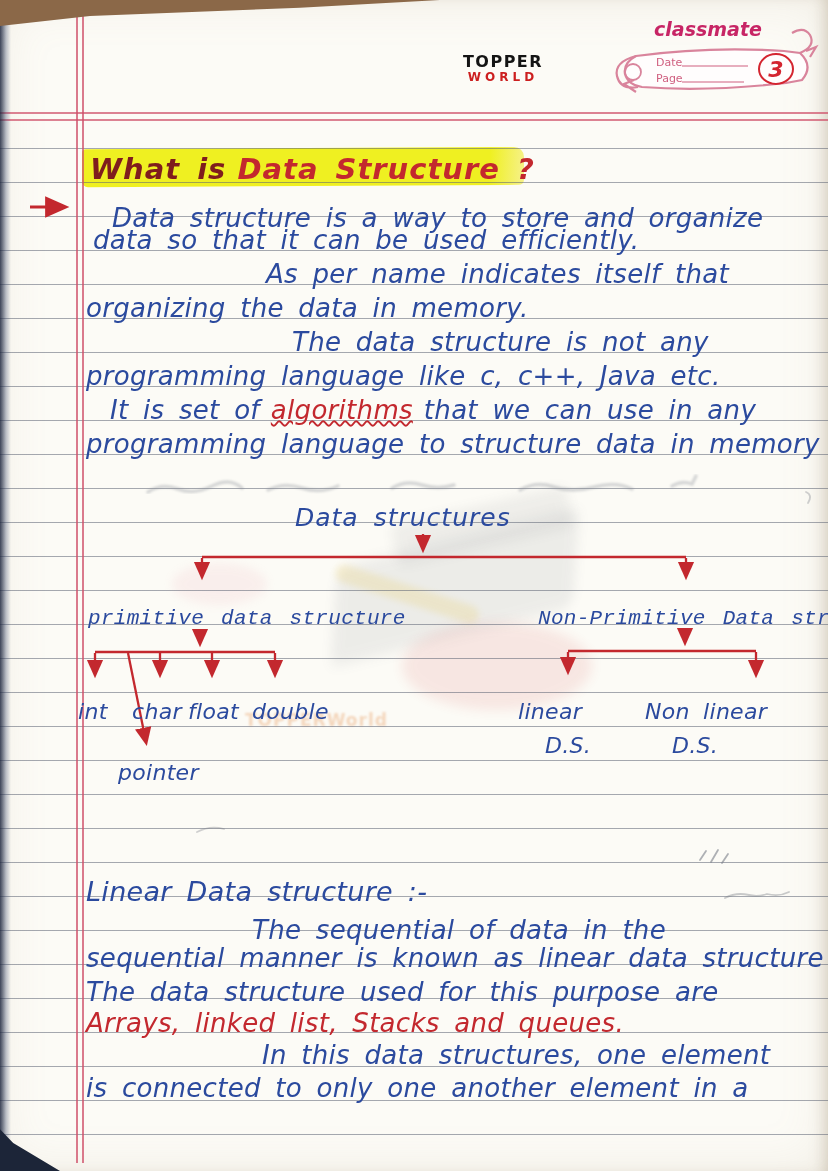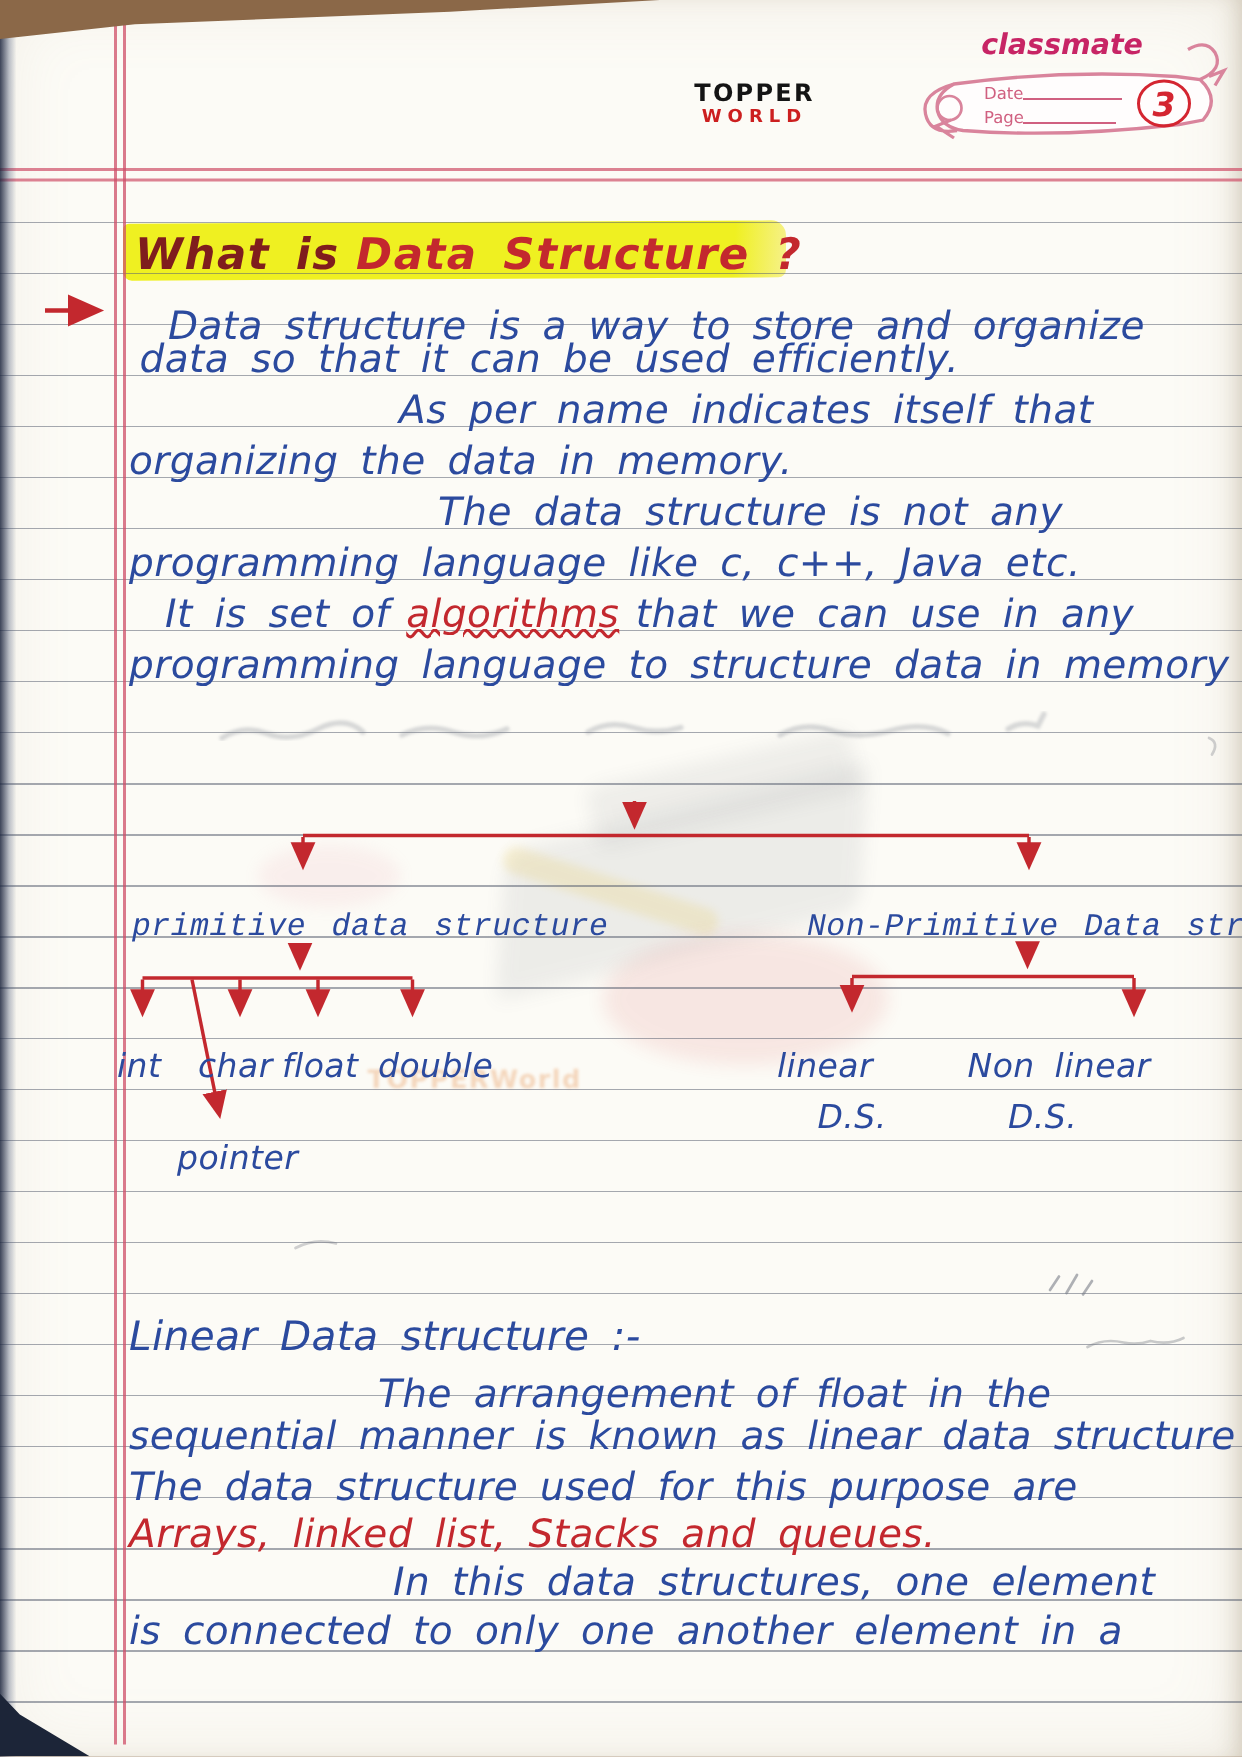--- a/index.html
+++ b/index.html
@@ -137,34 +137,35 @@
   <div class="abs z5 hand" style="left:93px;top:223px;">data so that it can be used efficiently.</div>
   <div class="abs z5 hand" style="left:266px;top:257px;">As per name indicates itself that</div>
   <div class="abs z5 hand" style="left:86px;top:291px;">organizing the data in memory.</div>
   <div class="abs z5 hand" style="left:86px;top:359px;">programming language like c, c++, Java etc.</div>
   <div class="abs z5 hand" style="left:292px;top:325px;">The data structure is not any</div>
   <div class="abs z5 hand" style="left:90px;top:393px;margin-left:20px;">
     <span class="seg">It is set of</span><span class="seg red" style="text-decoration:underline wavy 1.5px #c3282e;">algorithms</span><span class="seg">that we can use in any</span>
   </div>
   <div class="abs z5 hand" style="left:86px;top:427px;">programming language to structure data in memory</div>
 
+  <div class="abs z5 hand" style="left:295px;top:501px;font-size:25px;letter-spacing:1px;">Data structures</div>
   <div class="abs z5 hand dlabel" style="left:88px;top:602px;font-size:21px;">primitive data structure</div>
   <div class="abs z5 hand dlabel" style="left:538px;top:602px;font-size:21px;">Non-Primitive Data structure</div>
   <div class="abs z5 hand leaf" style="left:78px;top:695px;">int</div>
   <div class="abs z5 hand leaf" style="left:132px;top:695px;">char</div>
   <div class="abs z5 hand leaf" style="left:188px;top:695px;">float</div>
   <div class="abs z5 hand leaf" style="left:252px;top:695px;">double</div>
   <div class="abs z5 hand leaf" style="left:118px;top:756px;">pointer</div>
   <div class="abs z5 hand leaf" style="left:518px;top:695px;">linear</div>
   <div class="abs z5 hand leaf" style="left:545px;top:729px;">D.S.</div>
   <div class="abs z5 hand leaf" style="left:645px;top:695px;">Non linear</div>
   <div class="abs z5 hand leaf" style="left:672px;top:729px;">D.S.</div>
 
   <div class="abs z5 hand s2head" style="left:86px;top:875px;">Linear Data structure :-</div>
-  <div class="abs z5 hand" style="left:252px;top:913px;">The arrangement of float in the</div>
+  <div class="abs z5 hand" style="left:252px;top:913px;">The sequential of data in the</div>
   <div class="abs z5 hand" style="left:86px;top:941px;">sequential manner is known as linear data structure</div>
   <div class="abs z5 hand" style="left:86px;top:975px;">The data structure used for this purpose are</div>
   <div class="abs z5 hand" style="left:262px;top:1038px;">In this data structures, one element</div>
   <div class="abs z5 hand red" style="left:86px;top:1006px;">Arrays, linked list, Stacks and queues.</div>
   <div class="abs z5 hand" style="left:86px;top:1071px;">is connected to only one another element in a</div>
 
   <div class="abs z6 edgeL"></div>
   <div class="abs z6 wedgeTop"></div>
   <div class="abs z6 wedgeBot"></div>
 

